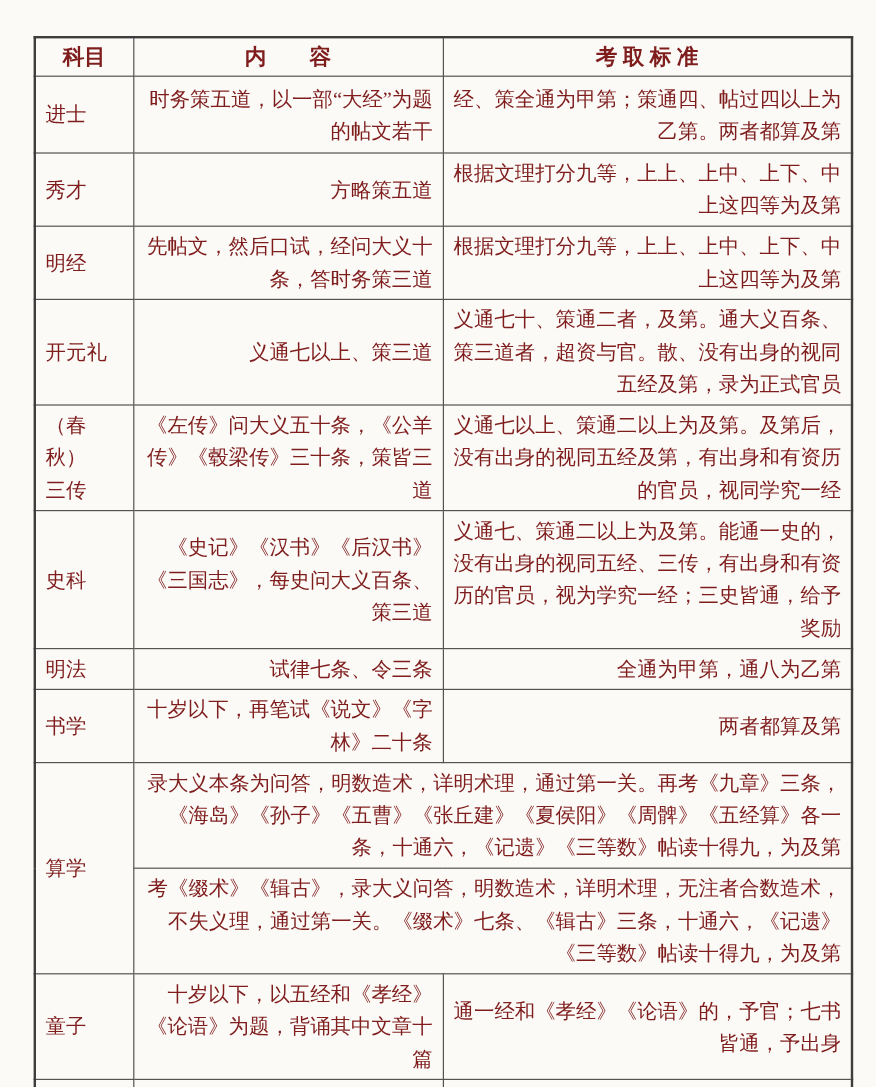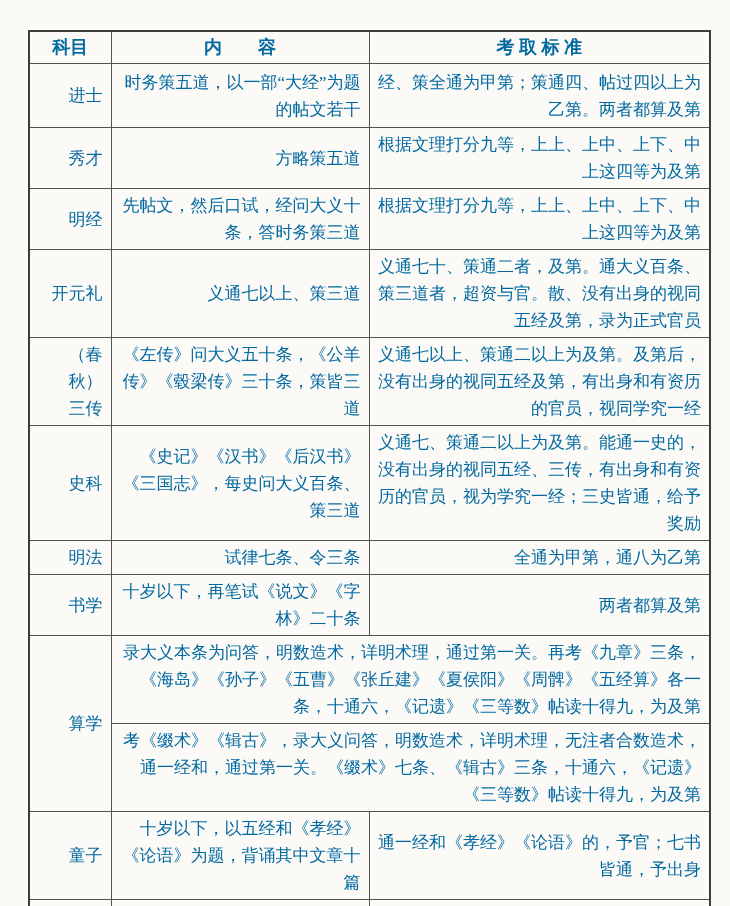--- a/index.html
+++ b/index.html
@@ -6,21 +6,21 @@
     margin: 0;
     padding: 0;
     background: #ffffff;
   }
   .page {
     position: relative;
     width: 730px;
     height: 906px;
     background: #fbfaf7;
     font-family: "Liberation Serif", "DejaVu Serif", serif;
-    color: #0369a1;
+    color: #7f1d1d;
     overflow: hidden;
   }
   table.exam-table {
     position: absolute;
     left: 28px;
     top: 30px;
     width: 681px;
     border-collapse: collapse;
     table-layout: fixed;
     border: 2px solid #3d3d3d;
@@ -34,21 +34,21 @@
     padding: 3px 8px;
     font-weight: normal;
   }
   table.exam-table th {
     font-weight: bold;
     font-size: 18px;
     text-align: center;
     padding: 2px 4px;
   }
   td.subject-cell {
-    text-align: right;
+    text-align: left;
     padding: 3px 2px;
     white-space: pre-line;
   }
   td.content-cell,
   td.standard-cell,
   td.merged-cell {
     text-align: right;
   }
 </style>
 </head>
@@ -115,21 +115,21 @@
       <td class="subject-cell">书学</td>
       <td class="content-cell">十岁以下，再笔试《说文》《字林》二十条</td>
       <td class="standard-cell">两者都算及第</td>
     </tr>
 
     <tr style="height:86px">
       <td class="subject-cell" rowspan="2">算学</td>
       <td class="merged-cell" colspan="2">录大义本条为问答，明数造术，详明术理，通过第一关。再考《九章》三条，《海岛》《孙子》《五曹》《张丘建》《夏侯阳》《周髀》《五经算》各一条，十通六，《记遗》《三等数》帖读十得九，为及第</td>
     </tr>
     <tr style="height:83px">
-      <td class="merged-cell" colspan="2">考《缀术》《辑古》，录大义问答，明数造术，详明术理，无注者合数造术，通一经和，通过第一关。《缀术》七条、《辑古》三条，十通六，《记遗》《三等数》帖读十得九，为及第</td>
+      <td class="merged-cell" colspan="2">考《缀术》《辑古》，录大义问答，明数造术，详明术理，无注者合数造术，不失义理，通过第一关。《缀术》七条、《辑古》三条，十通六，《记遗》《三等数》帖读十得九，为及第</td>
     </tr>
 
     <tr style="height:67px">
       <td class="subject-cell">童子</td>
       <td class="content-cell">十岁以下，以五经和《孝经》《论语》为题，背诵其中文章十篇</td>
       <td class="standard-cell">通一经和《孝经》《论语》的，予官；七书皆通，予出身</td>
     </tr>
 
     <tr style="height:73px">
       <td class="subject-cell">弘文、

